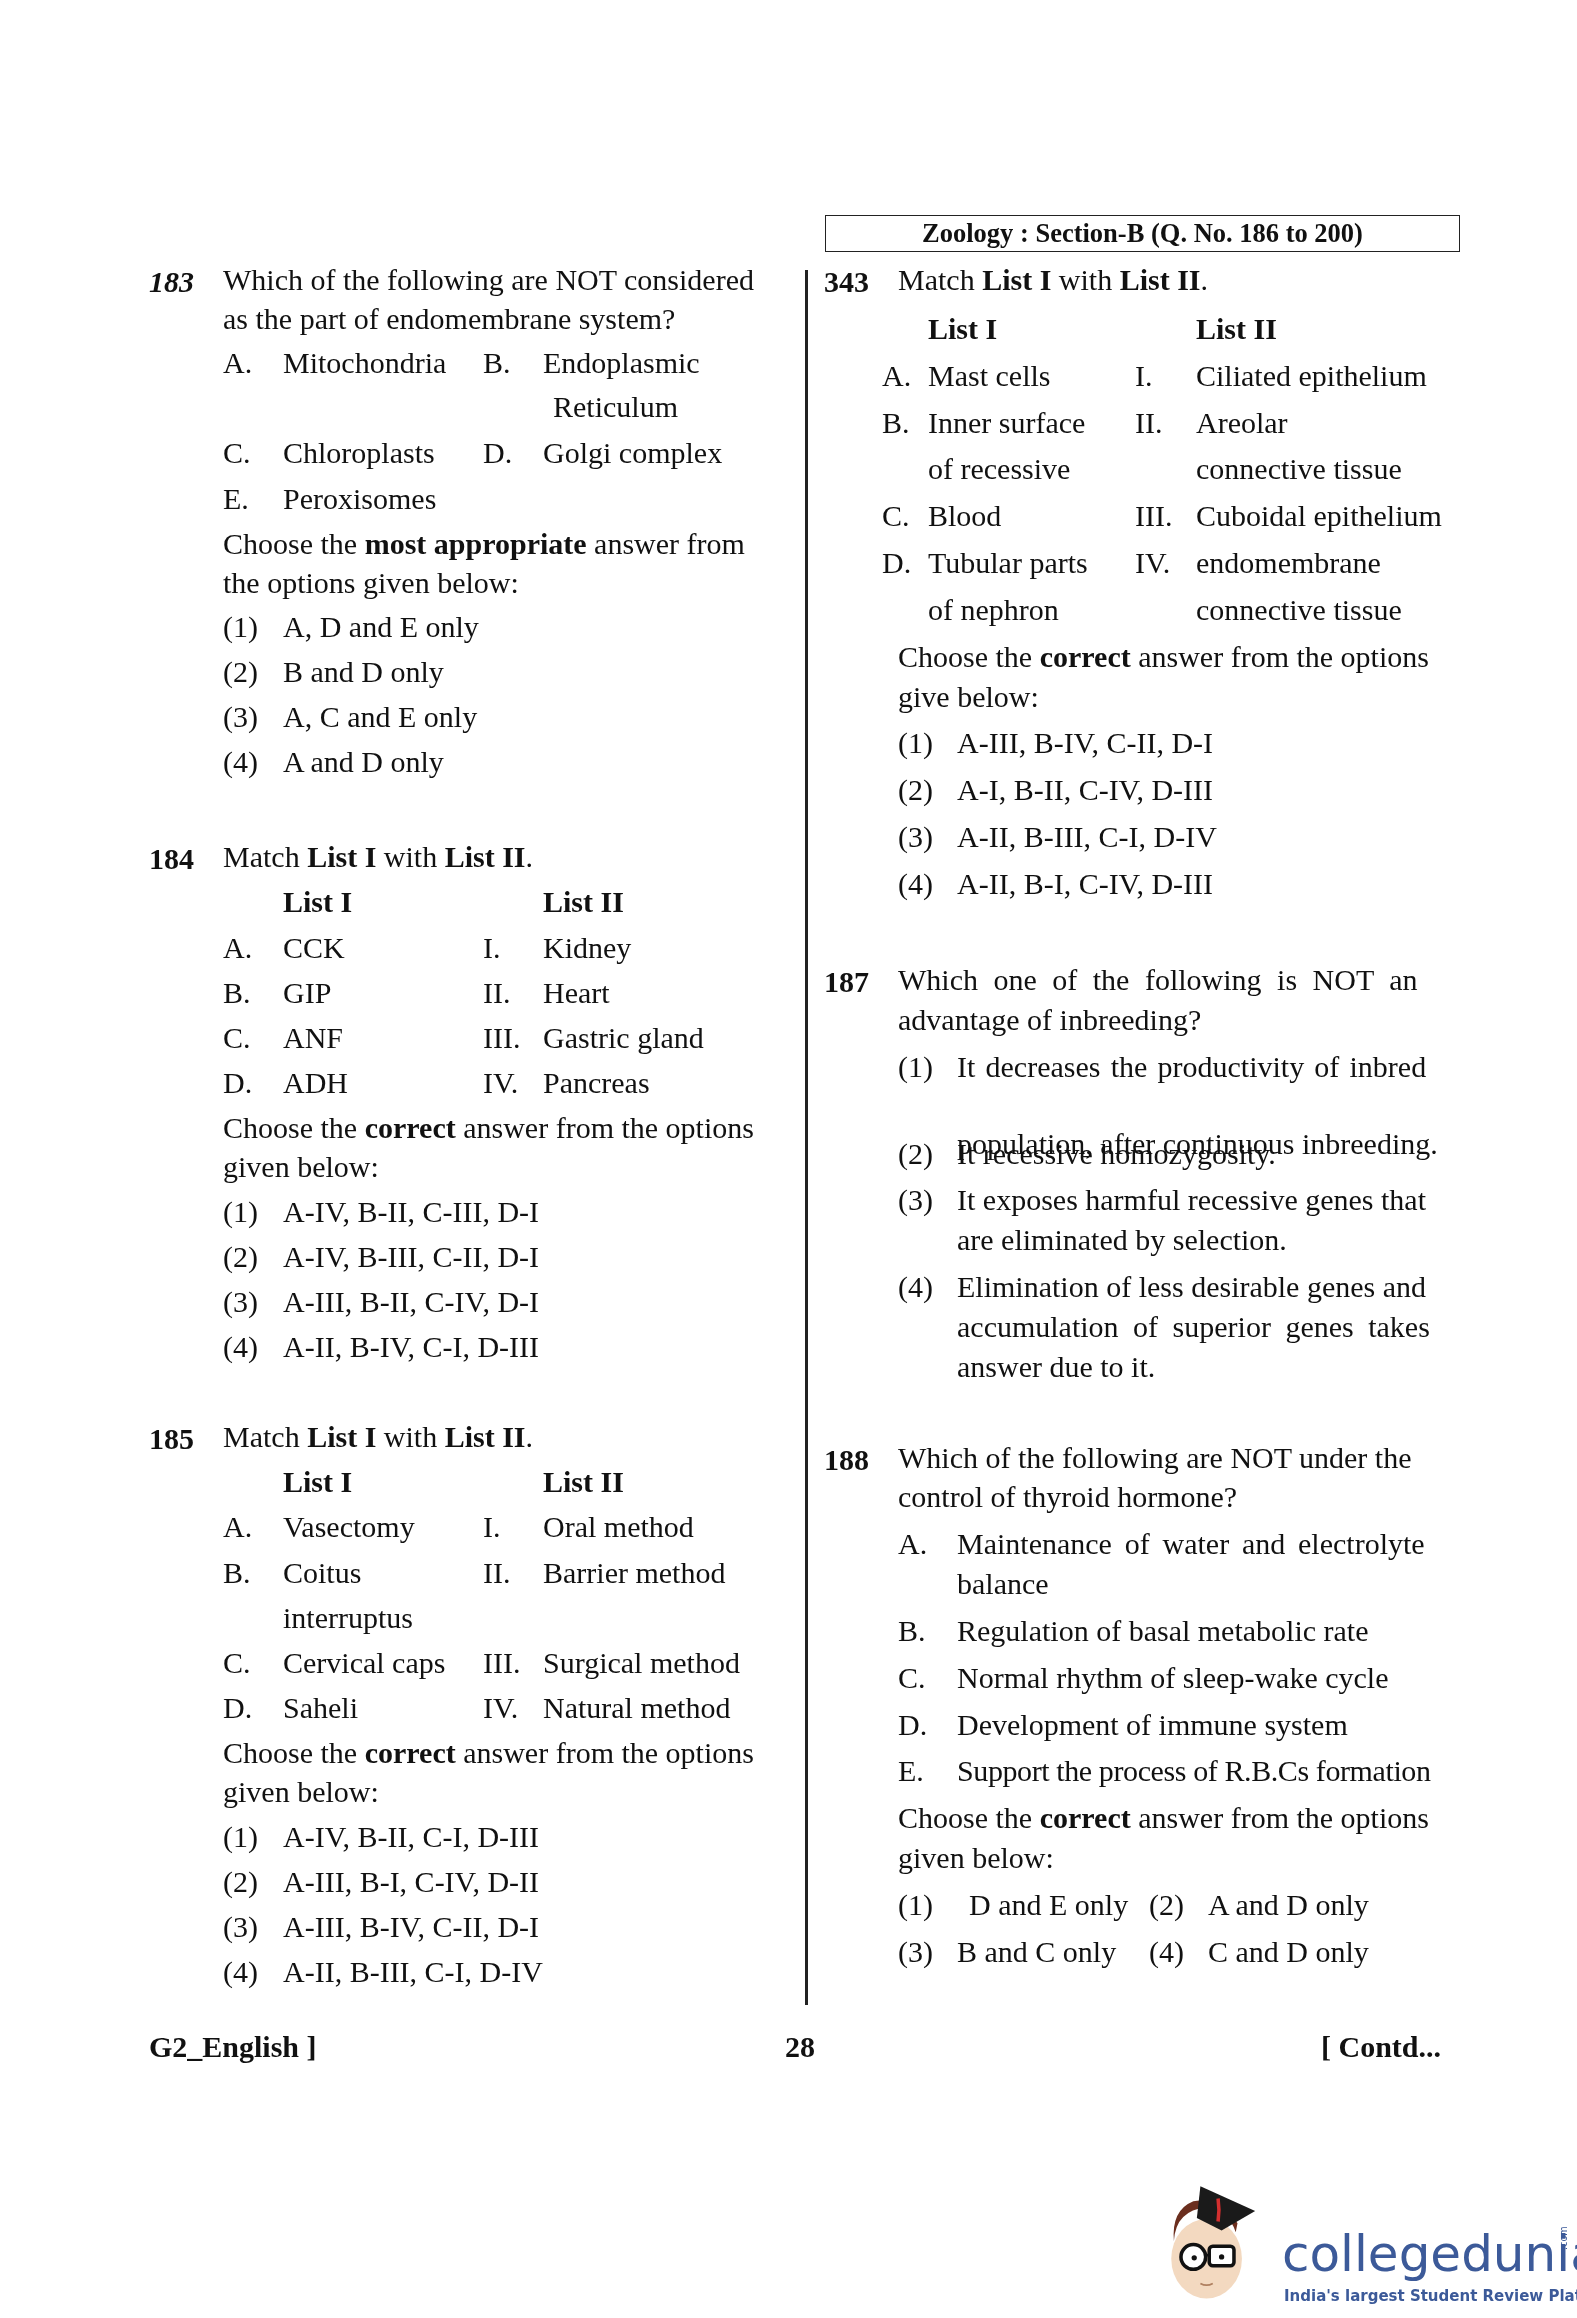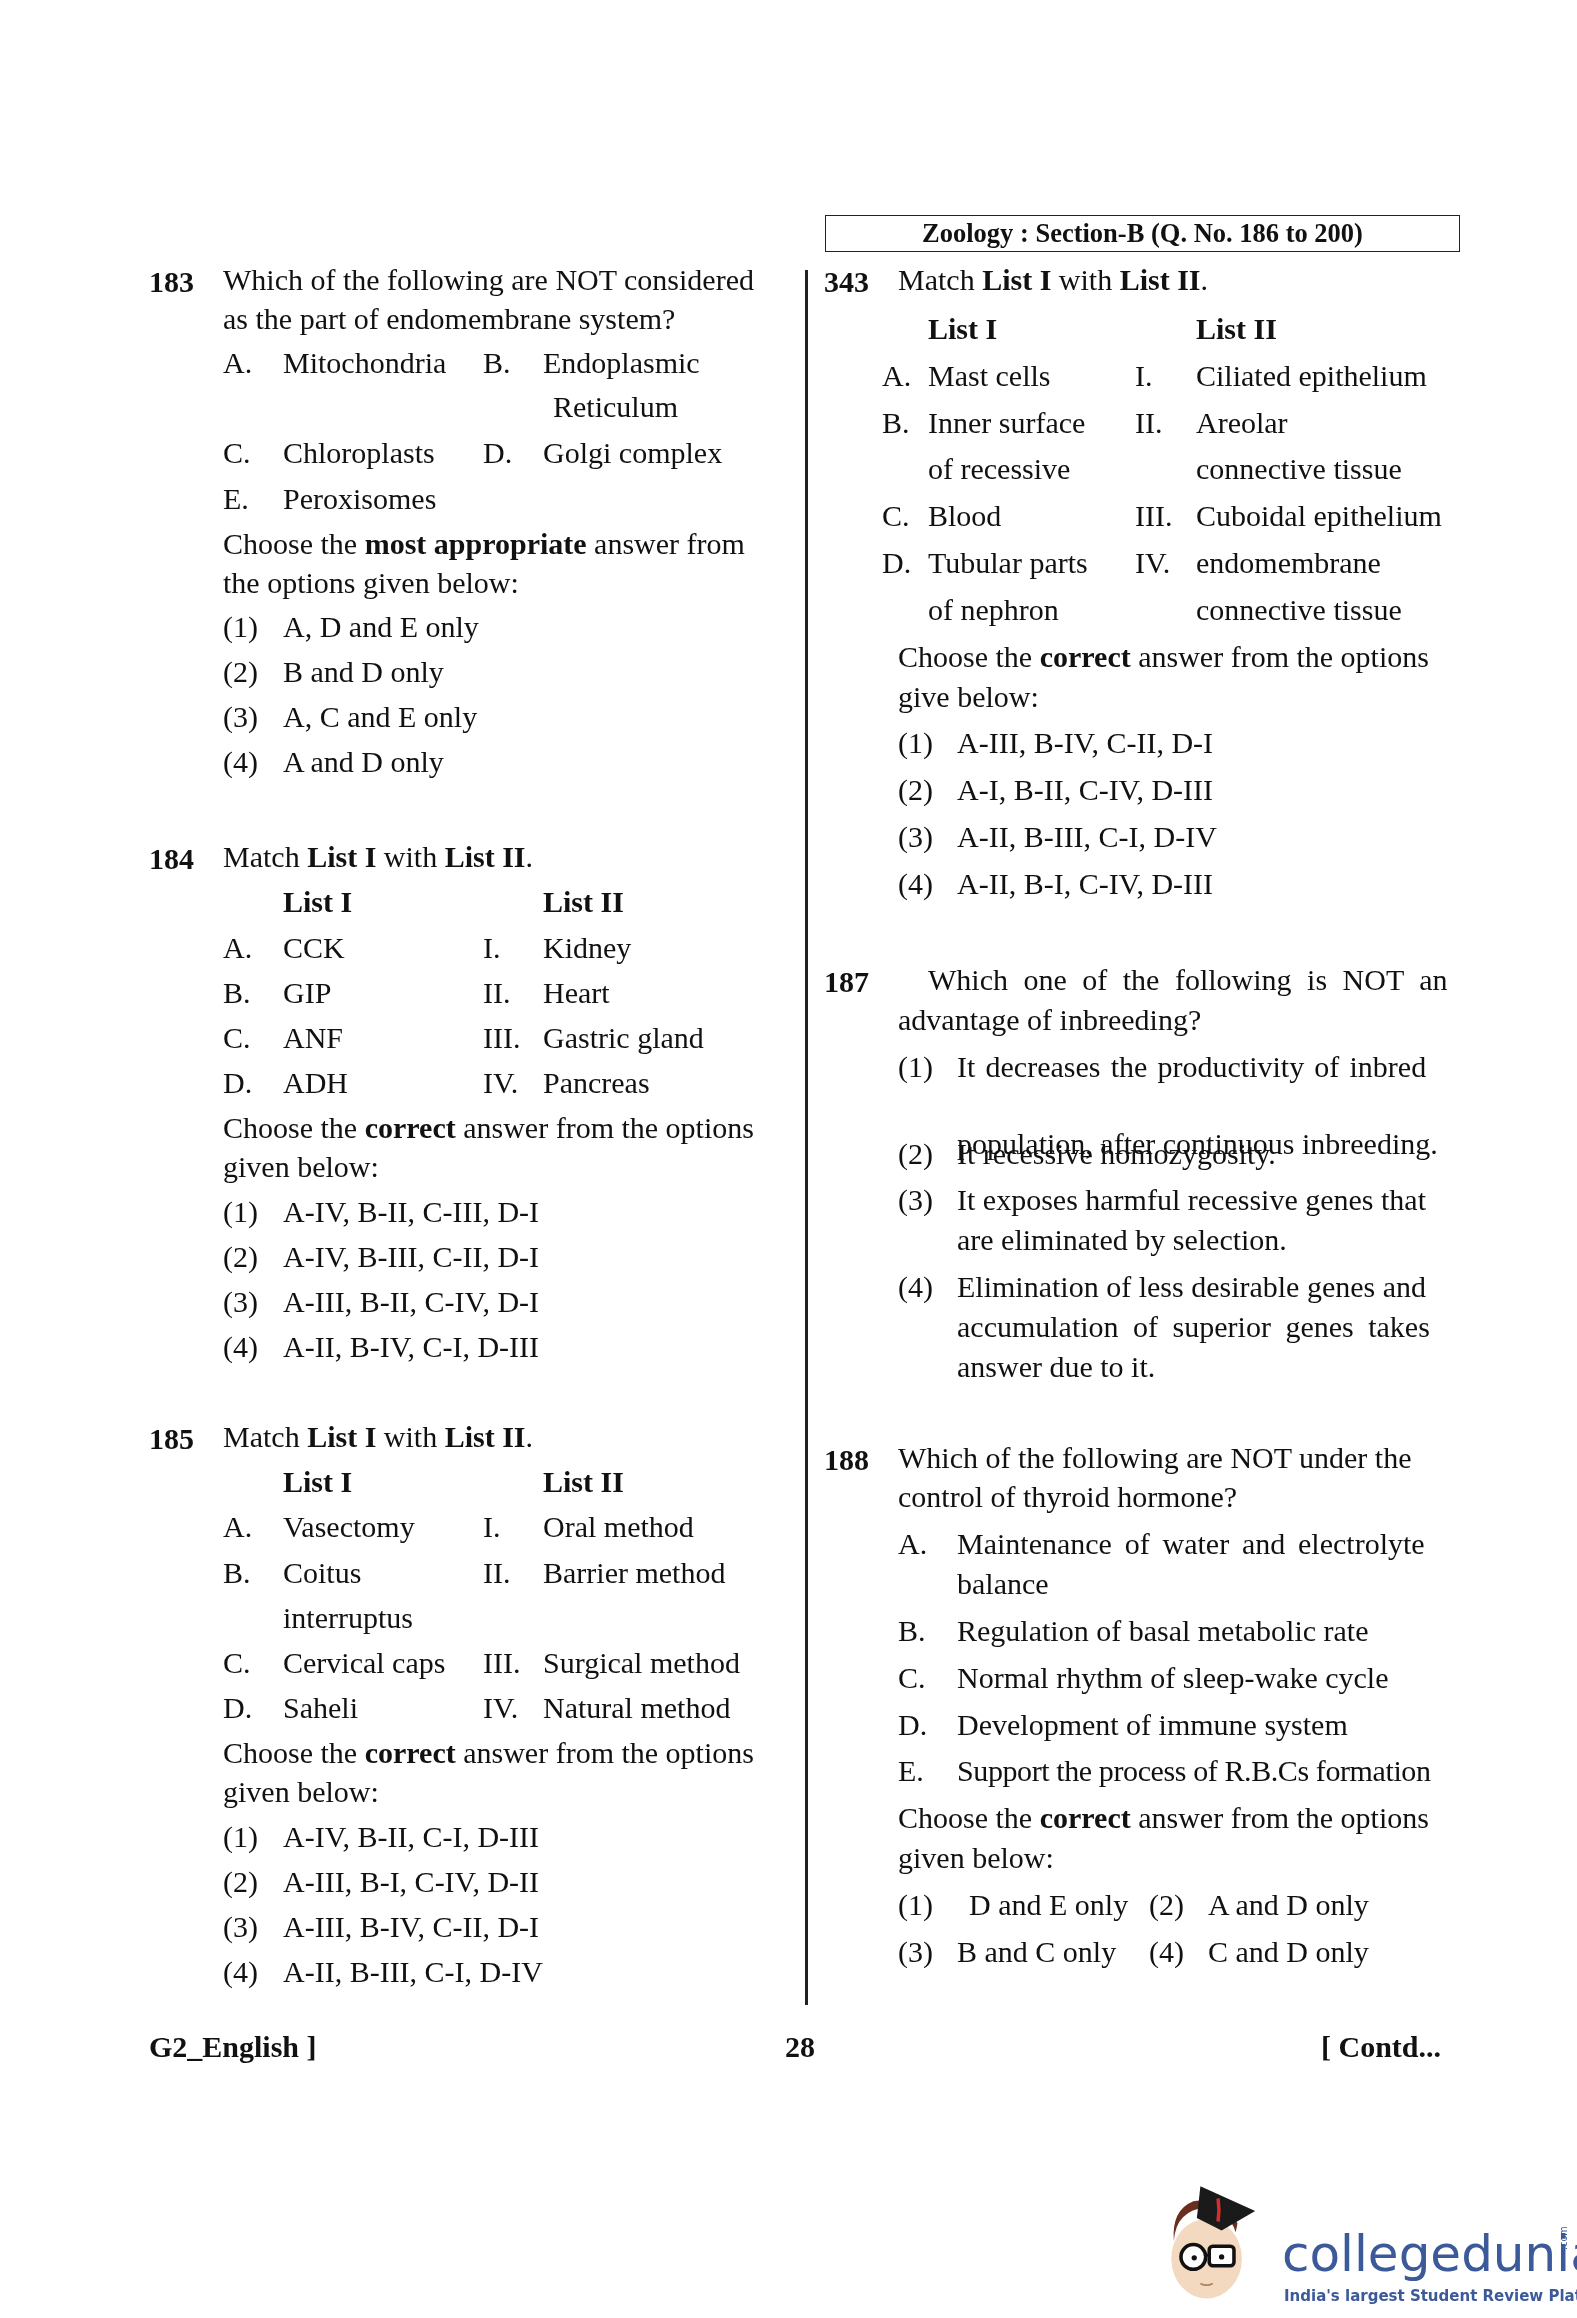--- a/index.html
+++ b/index.html
@@ -25,21 +25,21 @@
 </head>
 <body>
 
 <div class="section-box">
   <span>Zoology : Section-B (Q. No. 186 to 200)</span>
 </div>
 
 <div class="divider"></div>
 
 <div>
-  <span class="abs qnum" style="left:149px;top:265px;">183</span>
+  <span class="abs qnum" style="left:149px;top:265px;font-style:italic;">183</span>
   <span class="abs txt" style="left:223px;top:265px;">Which of the following are NOT considered</span>
   <span class="abs txt" style="left:223px;top:304px;">as the part of endomembrane system?</span>
 
   <span class="abs txt" style="left:223px;top:348px;">A.</span>
   <span class="abs txt" style="left:283px;top:348px;">Mitochondria</span>
   <span class="abs txt" style="left:483px;top:348px;">B.</span>
   <span class="abs txt" style="left:543px;top:348px;">Endoplasmic</span>
   <span class="abs txt" style="left:553px;top:392px;">Reticulum</span>
 
   <span class="abs txt" style="left:223px;top:438px;">C.</span>
@@ -227,21 +227,21 @@
       <span class="abs txt" style="left:957px;top:822px;">A-II, B-III, C-I, D-IV</span>
     </div>
   <div>
       <span class="abs txt" style="left:898px;top:869px;">(4)</span>
       <span class="abs txt" style="left:957px;top:869px;">A-II, B-I, C-IV, D-III</span>
     </div>
 </div>
 
 <div>
   <span class="abs qnum" style="left:824px;top:965px;">187</span>
-  <span class="abs txt" style="left:898px;top:965px;word-spacing:8px;margin-left:30px;">Which one of the following is NOT an</span>
+  <span class="abs txt" style="left:898px;top:965px;word-spacing:8px;">Which one of the following is NOT an</span>
   <span class="abs txt" style="left:898px;top:1005px;">advantage of inbreeding?</span>
 
   <div>
     <span class="abs txt" style="left:898px;top:1052px;">(1)</span>
     <span class="abs txt" style="left:957px;top:1052px;word-spacing:2.7px;">It decreases the productivity of inbred</span>
     <span class="abs txt" style="left:957px;top:1092px;margin-top:37px;">population, after continuous inbreeding.</span>
   </div>
   <div>
     <span class="abs txt" style="left:898px;top:1139px;">(2)</span>
     <span class="abs txt" style="left:957px;top:1139px;">It recessive homozygosity.</span>

